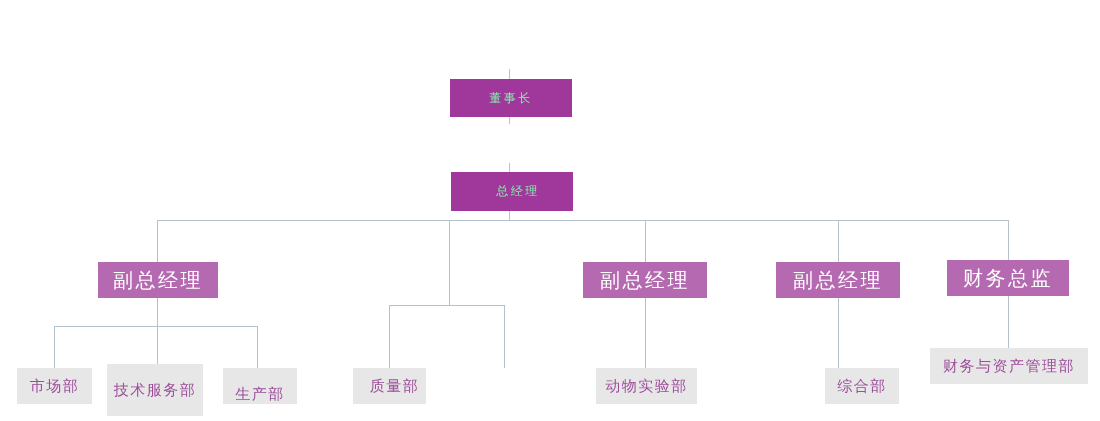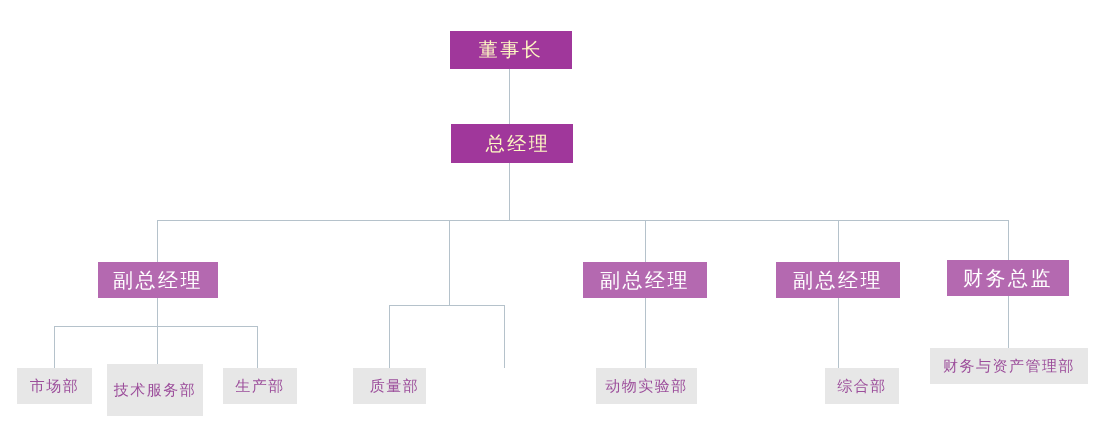--- a/index.html
+++ b/index.html
@@ -23,23 +23,24 @@
     position: absolute;
     display: flex;
     align-items: center;
     justify-content: center;
     box-sizing: border-box;
     white-space: nowrap;
   }
   .node span { display: inline-block; }
   .lvl1 {
     background: var(--level1_bg, #a0379b);
-    color: #fef9c3;
-    font-size: 19px;
+    color: #86efac;
+    font-size: 12px;
     letter-spacing: 2.5px;
+    margin-top: 48px;
   }
   .lvl2 {
     background: var(--level2_bg, #b469b0);
     color: #ffffff;
     font-size: 20px;
     letter-spacing: 2.5px;
   }
   .leaf {
     background: var(--leaf_bg, #e7e7e7);
     color: var(--leaf_text, #9c4e9b);
@@ -49,21 +50,21 @@
 
   
   #n-chairman        { left: 450px; top: 31px;  width: 122px; height: 38px; }
   #n-gm              { left: 451px; top: 124px; width: 122px; height: 39px; padding-left: 12px; }
   #n-dep1            { left: 98px;  top: 262px; width: 120px; height: 36px; }
   #n-dep2            { left: 583px; top: 262px; width: 124px; height: 36px; }
   #n-dep3            { left: 776px; top: 262px; width: 124px; height: 36px; }
   #n-fin             { left: 947px; top: 260px; width: 122px; height: 36px; }
   #n-marketing       { left: 17px;  top: 368px; width: 75px;  height: 36px; }
   #n-tech            { left: 107px; top: 364px; width: 96px;  height: 52px; }
-  #n-prod            { left: 223px; top: 368px; width: 74px;  height: 36px; }
+  #n-prod            { left: 223px; top: 368px; width: 74px;  height: 36px; align-items: flex-end; }
   #n-quality         { left: 353px; top: 368px; width: 73px;  height: 36px; padding-left: 10px; }
   #n-rnd             { left: 468px; top: 368px; width: 73px;  height: 36px; }
   #n-animal          { left: 596px; top: 368px; width: 101px; height: 36px; }
   #n-general         { left: 801px; top: 368px; width: 74px;  height: 36px; margin-left: 24px; }
   #n-finasset        { left: 930px; top: 348px; width: 158px; height: 36px; }
 
   
   #l-chairman-gm     { left: 509px;  top: 69px;  width: 1px;   height: 55px; }
   #l-gm-main         { left: 509px;  top: 163px; width: 1px;   height: 57px; }
   #l-main-h          { left: 157px;  top: 220px; width: 852px; height: 1px;  }

